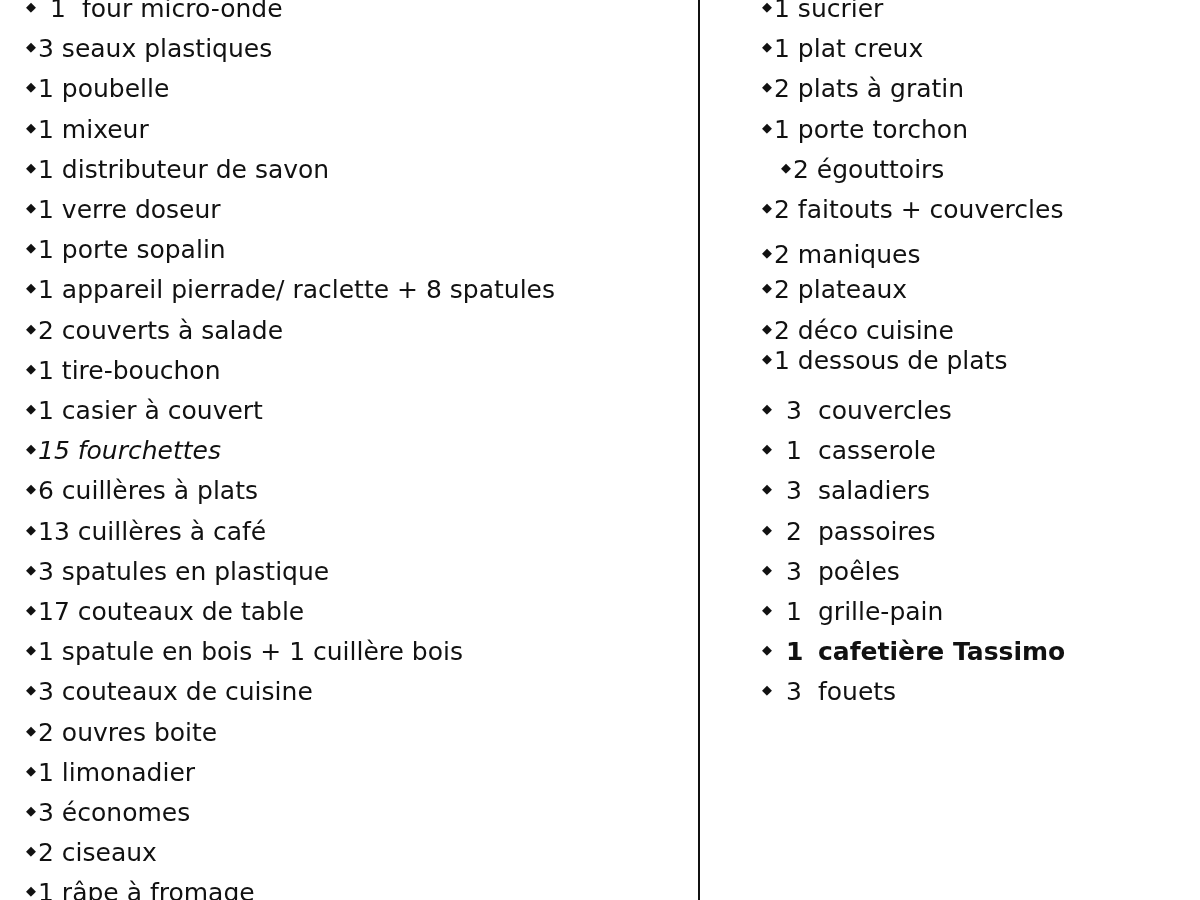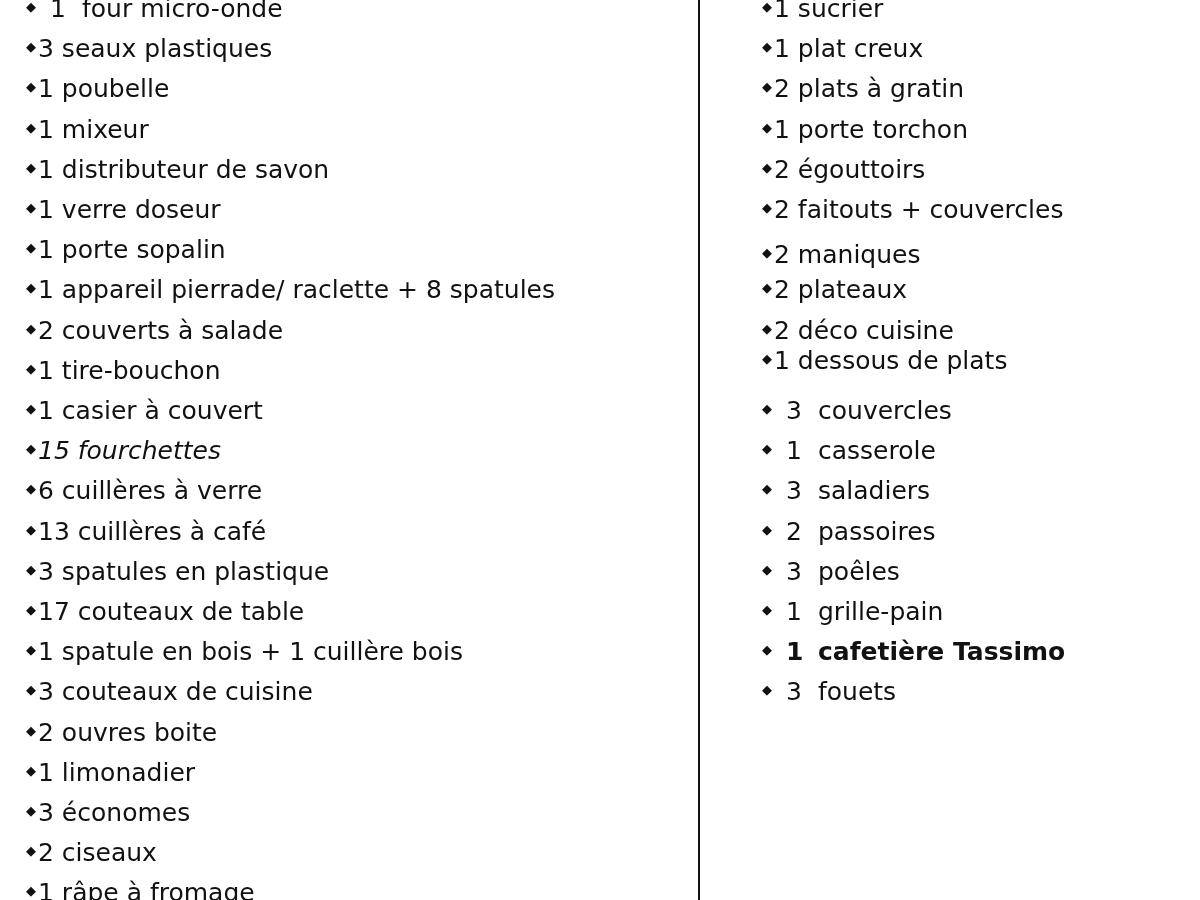--- a/index.html
+++ b/index.html
@@ -28,38 +28,38 @@
     <div class="item" style="top: 74.4px;"><span class="bullet">◆</span><span class="qty">1</span><span> </span><span class="label">poubelle</span></div>
     <div class="item" style="top: 114.6px;"><span class="bullet">◆</span><span class="qty">1</span><span> </span><span class="label">mixeur</span></div>
     <div class="item" style="top: 154.8px;"><span class="bullet">◆</span><span class="qty">1</span><span> </span><span class="label">distributeur de savon</span></div>
     <div class="item" style="top: 195px;"><span class="bullet">◆</span><span class="qty">1</span><span> </span><span class="label">verre doseur</span></div>
     <div class="item" style="top: 235.2px;"><span class="bullet">◆</span><span class="qty">1</span><span> </span><span class="label">porte sopalin</span></div>
     <div class="item" style="top: 275.4px;"><span class="bullet">◆</span><span class="qty">1</span><span> </span><span class="label">appareil pierrade/ raclette + 8 spatules</span></div>
     <div class="item" style="top: 315.6px;"><span class="bullet">◆</span><span class="qty">2</span><span> </span><span class="label">couverts à salade</span></div>
     <div class="item" style="top: 355.8px;"><span class="bullet">◆</span><span class="qty">1</span><span> </span><span class="label">tire-bouchon</span></div>
     <div class="item" style="top: 396px;"><span class="bullet">◆</span><span class="qty">1</span><span> </span><span class="label">casier à couvert</span></div>
     <div class="item" style="top: 436.2px; font-style: italic;"><span class="bullet">◆</span><span class="qty">15</span><span> </span><span class="label">fourchettes</span></div>
-    <div class="item" style="top: 476.4px;"><span class="bullet">◆</span><span class="qty">6</span><span> </span><span class="label">cuillères à verre</span></div>
+    <div class="item" style="top: 476.4px;"><span class="bullet">◆</span><span class="qty">6</span><span> </span><span class="label">cuillères à plats</span></div>
     <div class="item" style="top: 516.6px;"><span class="bullet">◆</span><span class="qty">13</span><span> </span><span class="label">cuillères à café</span></div>
     <div class="item" style="top: 556.8px;"><span class="bullet">◆</span><span class="qty">3</span><span> </span><span class="label">spatules en plastique</span></div>
     <div class="item" style="top: 597px;"><span class="bullet">◆</span><span class="qty">17</span><span> </span><span class="label">couteaux de table</span></div>
     <div class="item" style="top: 637.2px;"><span class="bullet">◆</span><span class="qty">1</span><span> </span><span class="label">spatule en bois + 1 cuillère bois</span></div>
     <div class="item" style="top: 677.4px;"><span class="bullet">◆</span><span class="qty">3</span><span> </span><span class="label">couteaux de cuisine</span></div>
     <div class="item" style="top: 717.6px;"><span class="bullet">◆</span><span class="qty">2</span><span> </span><span class="label">ouvres boite</span></div>
     <div class="item" style="top: 757.8px;"><span class="bullet">◆</span><span class="qty">1</span><span> </span><span class="label">limonadier</span></div>
     <div class="item" style="top: 798px;"><span class="bullet">◆</span><span class="qty">3</span><span> </span><span class="label">économes</span></div>
     <div class="item" style="top: 838.2px;"><span class="bullet">◆</span><span class="qty">2</span><span> </span><span class="label">ciseaux</span></div>
     <div class="item" style="top: 878.4px;"><span class="bullet">◆</span><span class="qty">1</span><span> </span><span class="label">râpe à fromage</span></div>
   </div>
 <div class="col col-right" id="right">
     <div class="item" style="top: -6px;"><span class="bullet">◆</span><span class="qty">1</span><span> </span><span class="label">sucrier</span></div>
     <div class="item" style="top: 34.2px;"><span class="bullet">◆</span><span class="qty">1</span><span> </span><span class="label">plat creux</span></div>
     <div class="item" style="top: 74.4px;"><span class="bullet">◆</span><span class="qty">2</span><span> </span><span class="label">plats à gratin</span></div>
     <div class="item" style="top: 114.6px;"><span class="bullet">◆</span><span class="qty">1</span><span> </span><span class="label">porte torchon</span></div>
-    <div class="item" style="top: 154.8px;"><span class="bullet">◆</span><span class="qty">2</span><span> </span><span class="label">égouttoirs</span></div>
+    <div class="item" style="top: 154.8px; margin-left: 19px;"><span class="bullet">◆</span><span class="qty">2</span><span> </span><span class="label">égouttoirs</span></div>
     <div class="item" style="top: 195px;"><span class="bullet">◆</span><span class="qty">2</span><span> </span><span class="label">faitouts + couvercles</span></div>
     <div class="item" style="top: 240px;"><span class="bullet">◆</span><span class="qty">2</span><span> </span><span class="label">maniques</span></div>
     <div class="item" style="top: 275.4px;"><span class="bullet">◆</span><span class="qty">2</span><span> </span><span class="label">plateaux</span></div>
     <div class="item" style="top: 315.6px;"><span class="bullet">◆</span><span class="qty">2</span><span> </span><span class="label">déco cuisine</span></div>
     <div class="item" style="top: 346px;"><span class="bullet">◆</span><span class="qty">1</span><span> </span><span class="label">dessous de plats</span></div>
     <div class="item spaced" style="top: 396px;"><span class="bullet">◆</span><span class="qty">3</span><span></span><span class="label">couvercles</span></div>
     <div class="item spaced" style="top: 436.2px;"><span class="bullet">◆</span><span class="qty">1</span><span></span><span class="label">casserole</span></div>
     <div class="item spaced" style="top: 476.4px;"><span class="bullet">◆</span><span class="qty">3</span><span></span><span class="label">saladiers</span></div>
     <div class="item spaced" style="top: 516.6px;"><span class="bullet">◆</span><span class="qty">2</span><span></span><span class="label">passoires</span></div>
     <div class="item spaced" style="top: 556.8px;"><span class="bullet">◆</span><span class="qty">3</span><span></span><span class="label">poêles</span></div>

